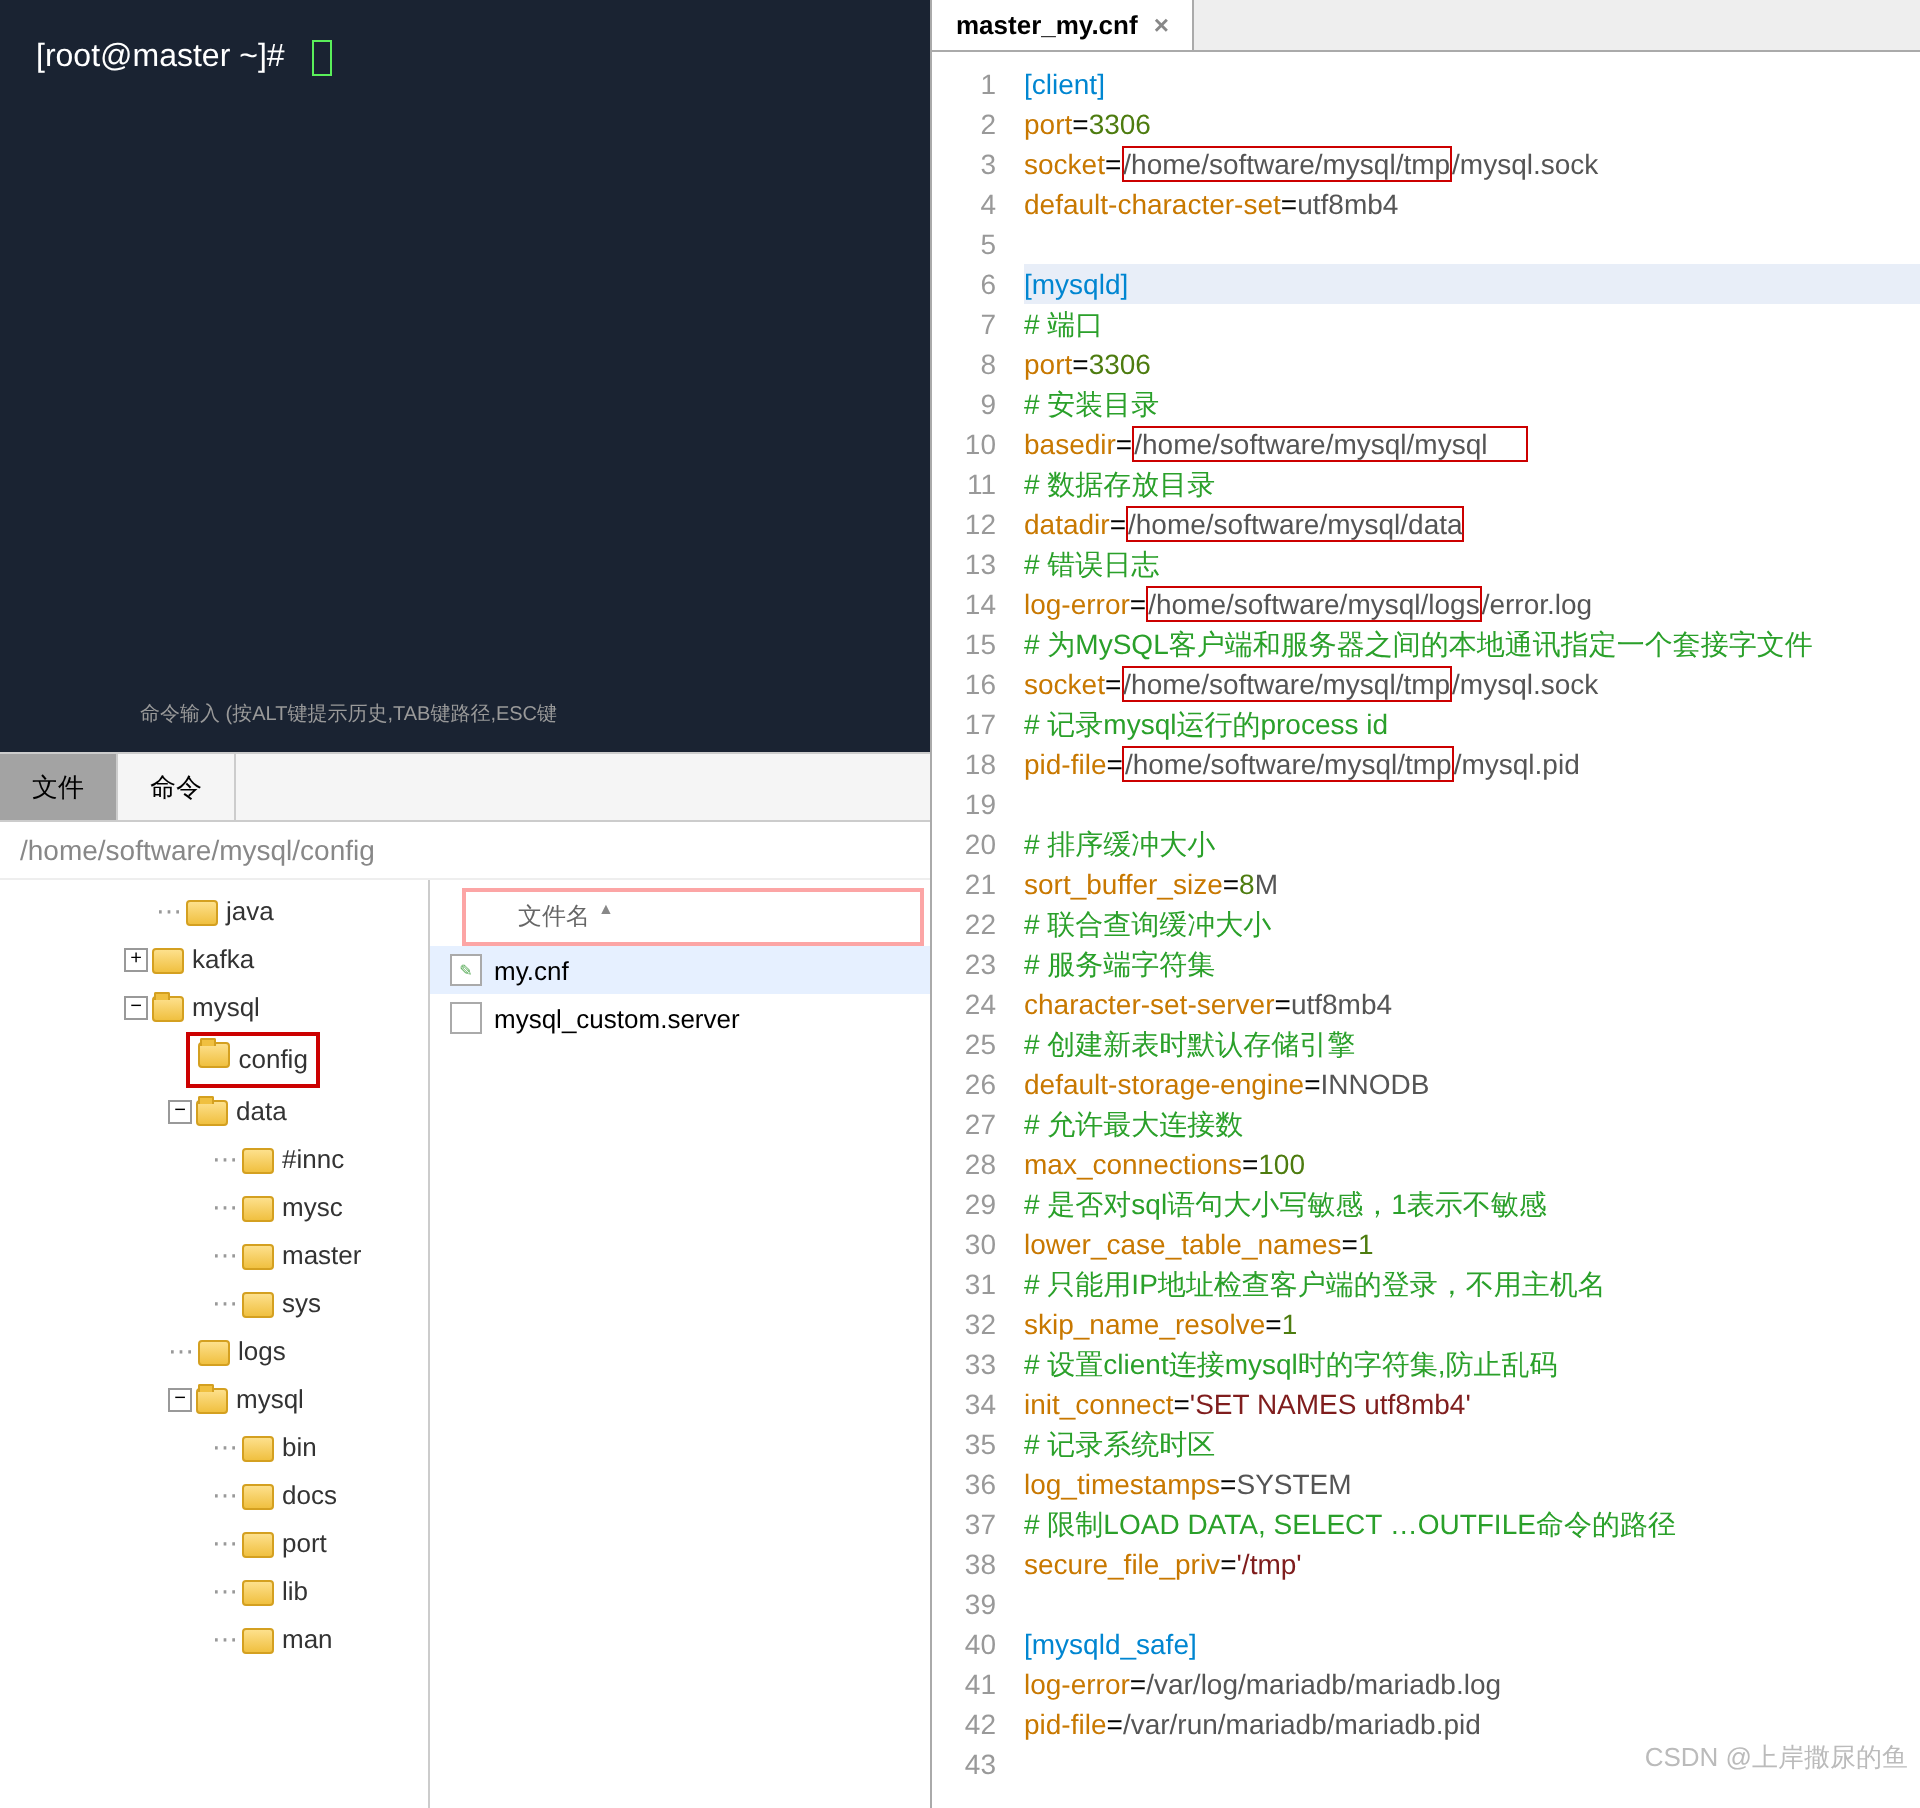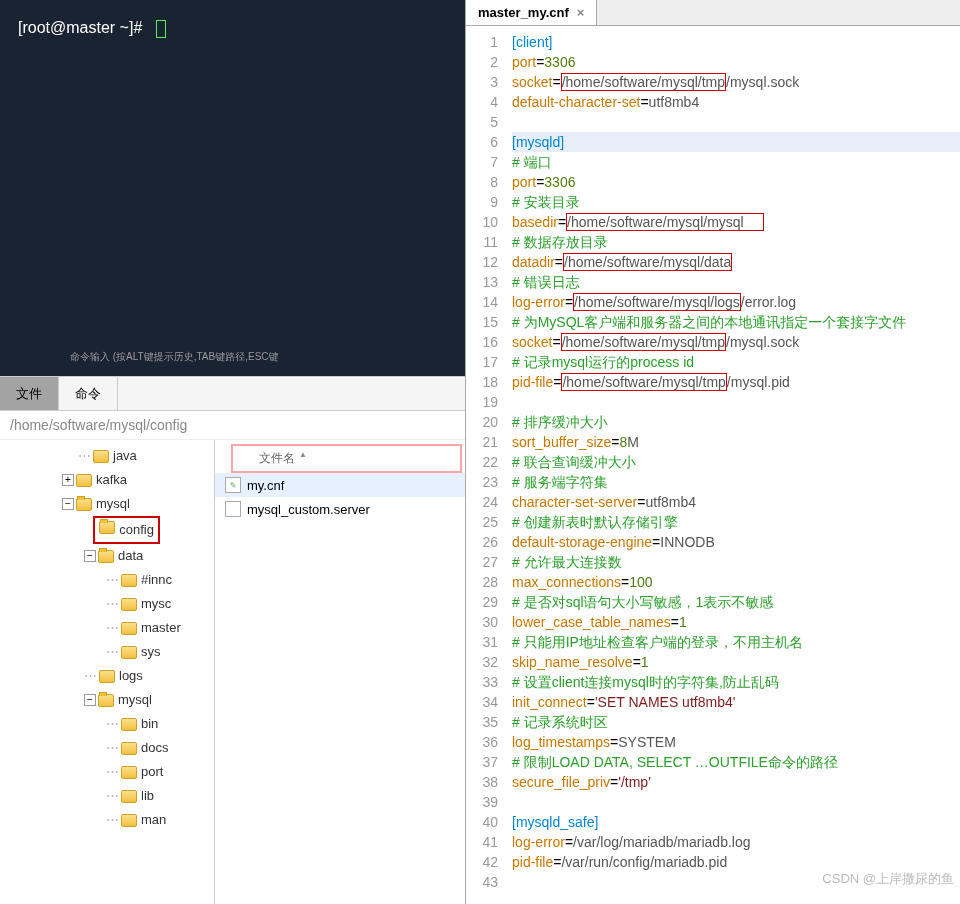--- a/index.html
+++ b/index.html
@@ -268,18 +268,18 @@
         <div class="code-line"><span class="tok-key">skip_name_resolve</span><span class="tok-eq">=</span><span class="tok-num">1</span></div>
         <div class="code-line"><span class="tok-cmt"># 设置client连接mysql时的字符集,防止乱码</span></div>
         <div class="code-line"><span class="tok-key">init_connect</span><span class="tok-eq">=</span><span class="tok-str">'SET NAMES utf8mb4'</span></div>
         <div class="code-line"><span class="tok-cmt"># 记录系统时区</span></div>
         <div class="code-line"><span class="tok-key">log_timestamps</span><span class="tok-eq">=</span><span class="tok-val">SYSTEM</span></div>
         <div class="code-line"><span class="tok-cmt"># 限制LOAD DATA, SELECT …OUTFILE命令的路径</span></div>
         <div class="code-line"><span class="tok-key">secure_file_priv</span><span class="tok-eq">=</span><span class="tok-str">'/tmp'</span></div>
         <div class="code-line">&nbsp;</div>
         <div class="code-line"><span class="tok-br">[</span><span class="tok-sec">mysqld_safe</span><span class="tok-br">]</span></div>
         <div class="code-line"><span class="tok-key">log-error</span><span class="tok-eq">=</span><span class="tok-val">/var/log/mariadb/mariadb.log</span></div>
-        <div class="code-line"><span class="tok-key">pid-file</span><span class="tok-eq">=</span><span class="tok-val">/var/run/config/mariadb.pid</span></div>
+        <div class="code-line"><span class="tok-key">pid-file</span><span class="tok-eq">=</span><span class="tok-val">/var/run/mariadb/mariadb.pid</span></div>
       </div>
   </div>
 </div>
 
 <div class="watermark">CSDN @上岸撒尿的鱼</div>
 
 </body></html>

